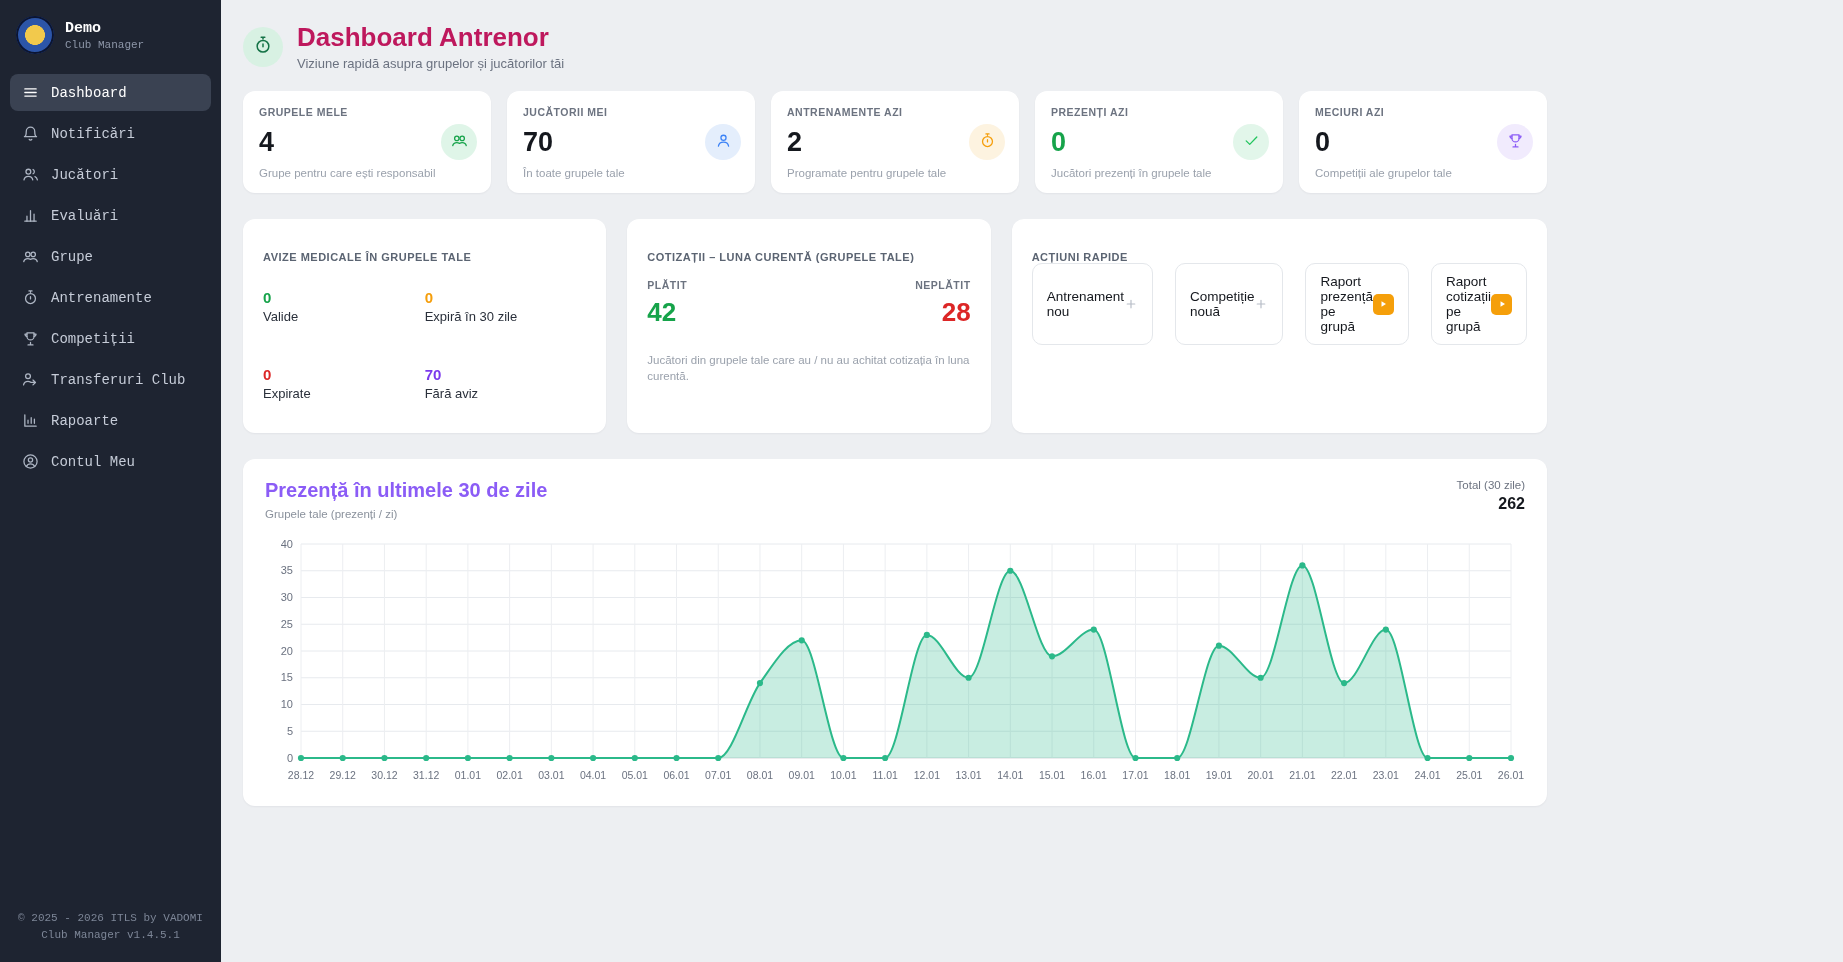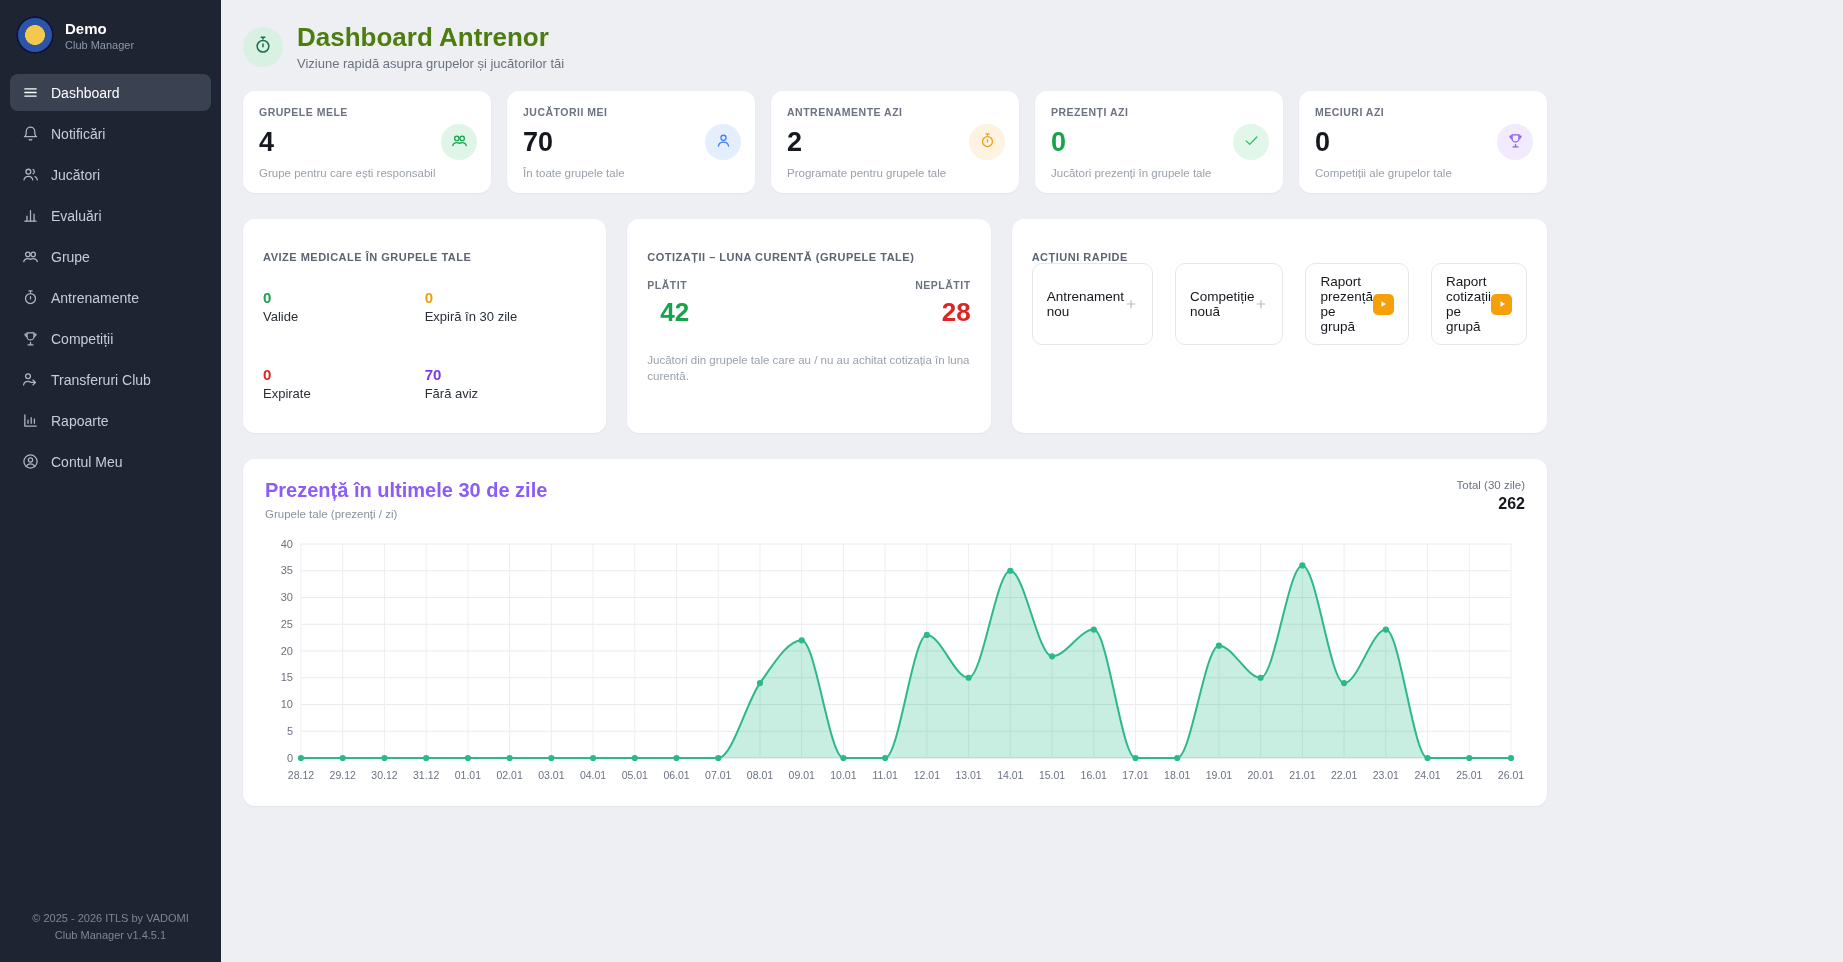--- a/index.html
+++ b/index.html
@@ -8,21 +8,21 @@
     font-family: "Liberation Sans", "DejaVu Sans", sans-serif;
     background: #edeff2;
     color: #1f2430;
   }
   .app { display: flex; width: 100%; min-height: 100vh; }
 
   
   .sidebar {
     width: 221px; min-width: 221px;
     background: #1e2431; color: #c6ccd8;
-    display: flex; flex-direction: column; min-height: 100vh;
+    display: flex; flex-direction: column; min-height: 100vh; font-family: Liberation Mono, monospace;
   }
   .brand { display: flex; align-items: center; gap: 11px; padding: 16px 16px 14px; }
   .logo {
     width: 38px; height: 38px; border-radius: 50%; flex: none;
     background: radial-gradient(circle at 50% 50%, #f2c94c 0 36%, #2c55a8 38% 70%, #152a66 72% 100%);
     box-shadow: 0 0 0 2px #0c1531 inset;
   }
   .brand-name { color: #fff; font-weight: 700; font-size: 15px; }
   .brand-sub { color: #8d96a8; font-size: 11px; margin-top: 2px; text-align: center; }
   .menu { padding: 6px 10px; display: flex; flex-direction: column; gap: 4px; }
@@ -42,21 +42,21 @@
   
   .main { flex: 1; padding: 0 22px 28px; }
   .content { width: 1304px; max-width: 100%; }
 
   .page-header { display: flex; align-items: center; gap: 14px; padding: 22px 0 20px; }
   .hicon {
     width: 40px; height: 40px; border-radius: 50%; flex: none;
     background: #d8f1e3; color: #157347;
     display: flex; align-items: center; justify-content: center;
   }
-  .page-title { font-size: 26px; font-weight: 700; color: #4d7c0f; }
+  .page-title { font-size: 26px; font-weight: 700; color: #be185d; }
   .page-sub { font-size: 13px; color: #6b7280; margin-top: 3px; }
 
   .stats-row { display: grid; grid-template-columns: repeat(5, 1fr); gap: 16px; }
   .stat-card {
     position: relative; background: #fff; border-radius: 12px;
     padding: 15px 16px 14px; box-shadow: 0 1px 2px rgba(15,23,42,.05);
   }
   .stat-label { font-size: 10.5px; font-weight: 700; letter-spacing: .5px; color: #6c7380; }
   .stat-value { font-size: 27px; font-weight: 700; margin-top: 9px; color: #15181e; }
   .stat-desc { font-size: 11.5px; color: #9aa1ac; margin-top: 9px; }
@@ -72,21 +72,21 @@
     box-shadow: 0 1px 2px rgba(15,23,42,.05);
   }
   .panel-title { font-size: 11px; font-weight: 700; letter-spacing: .5px; color: #5b6472; }
 
   .med-grid { display: grid; grid-template-columns: 1fr 1fr; row-gap: 42px; margin-top: 26px; }
   .med-value { font-size: 15px; font-weight: 700; }
   .med-label { font-size: 13px; color: #2a303b; margin-top: 3px; }
 
   .dues-row { display: flex; justify-content: space-between; margin-top: 16px; gap: 17px; }
   .dues-label { font-size: 10.5px; font-weight: 700; letter-spacing: .5px; color: #6c7380; }
-  .dues-value { font-size: 26px; font-weight: 700; margin-top: 6px; margin-left: 13px; }
+  .dues-value { font-size: 26px; font-weight: 700; margin-top: 6px; }
   .dues-col.right { text-align: right; }
   .dues-note { font-size: 11.5px; color: #9aa1ac; margin-top: 24px; line-height: 1.4; }
 
   .qa-list { display: flex; gap: 22px; }
   .qa-btn {
     display: flex; align-items: center; justify-content: space-between;
     background: #fff; border: 1px solid #e4e7eb; border-radius: 10px;
     padding: 10px 14px; font-size: 13.5px; color: #15181e;
     cursor: pointer; font-family: inherit; text-align: left; width: 100%;
   }

